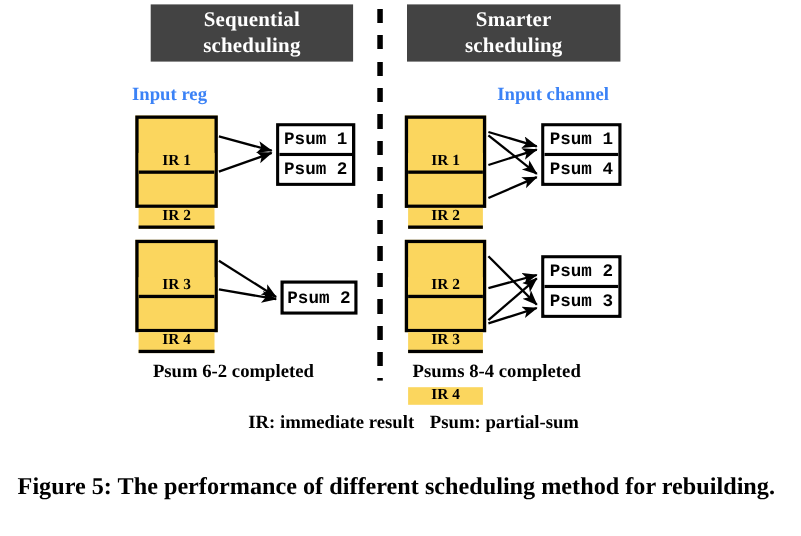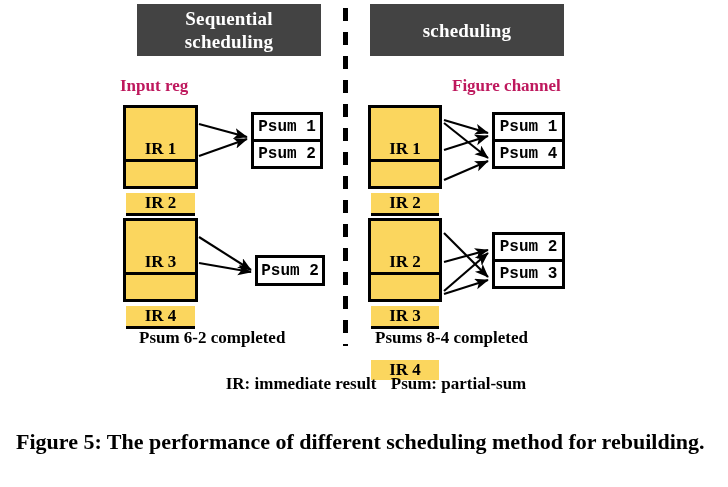--- a/index.html
+++ b/index.html
@@ -52,21 +52,21 @@
       #000000 0px, #000000 13px,
       rgba(0,0,0,0) 13px, rgba(0,0,0,0) 24px
     );
   }
 
   
   .column-label {
     position: absolute;
     font-weight: bold;
     font-size: 17px;
-    color: #be185d;
+    color: #3b82f6;
     white-space: nowrap;
   }
   #label-input-reg      { left: 120px; top: 76px; }
   #label-output-channel { left: 452px; top: 76px; }
 
   
   .ir-stack {
     position: absolute;
     box-sizing: border-box;
     border: 3px solid #000000;
@@ -74,21 +74,21 @@
     display: flex;
     flex-direction: column;
   }
   .ir-cell {
     flex: 1 1 0;
     box-sizing: border-box;
     display: flex;
     align-items: center;
     justify-content: center;
     font-weight: bold;
-    font-size: 17px;
+    font-size: 14px;
     color: #000000;
     border-bottom: 3px solid #000000;
     background: #FBD65E;
     white-space: nowrap;
     margin-top: 31px;
   }
   .ir-cell:last-child { border-bottom: none; }
   .ir-cell.empty { color: transparent; }
 
   #ir-stack-tl { left: 123px; top: 105px; width: 75px; height: 84px; }
@@ -177,27 +177,28 @@
 <body>
 
 <div id="figure-root">
 
   <div id="header-left" class="panel-header">
     <span>Sequential</span>
     <span>scheduling</span>
   </div>
 
   <div id="header-right" class="panel-header">
+    <span>Smarter</span>
     <span>scheduling</span>
   </div>
 
   <div id="divider"></div>
 
   <div id="label-input-reg" class="column-label">Input reg</div>
-  <div id="label-output-channel" class="column-label">Figure channel</div>
+  <div id="label-output-channel" class="column-label">Input channel</div>
 
   <div id="ir-stack-tl" class="ir-stack">
     <div class="ir-cell">IR 1</div>
     <div class="ir-cell">IR 2</div>
     <div class="ir-cell empty"></div>
   </div>
 
   <div id="psum-stack-tl" class="psum-stack">
     <div class="psum-cell">Psum 1</div>
     <div class="psum-cell">Psum 2</div>

